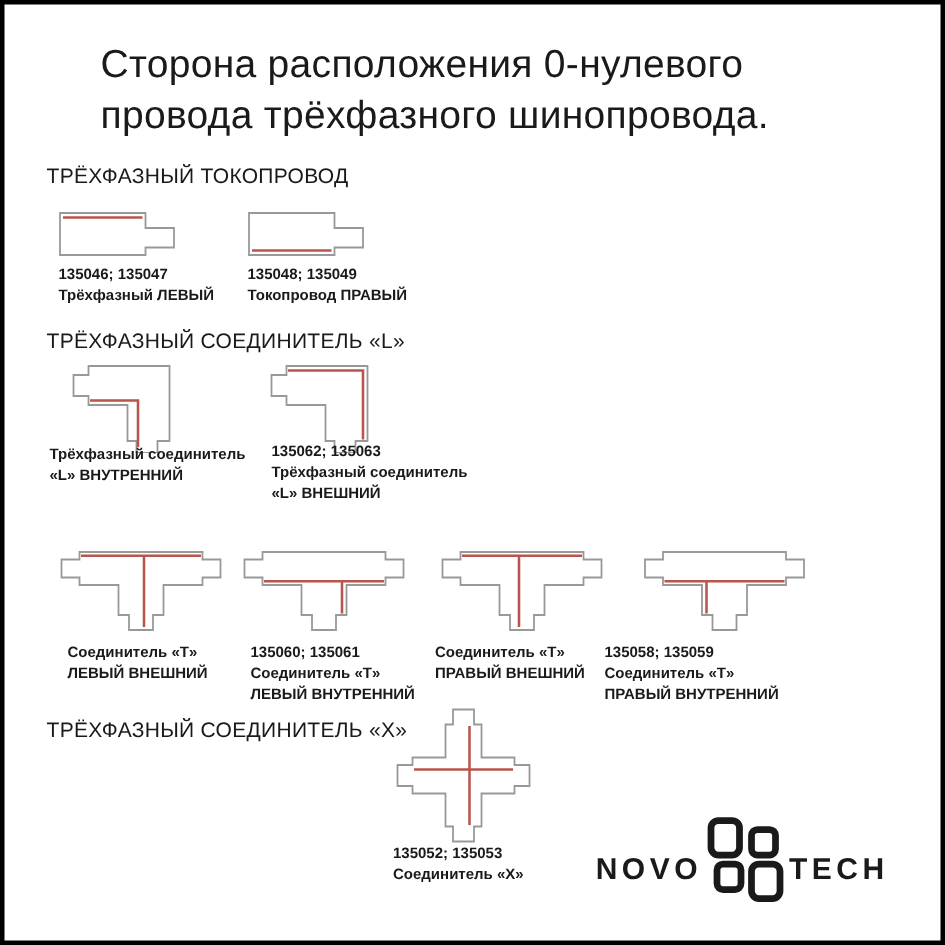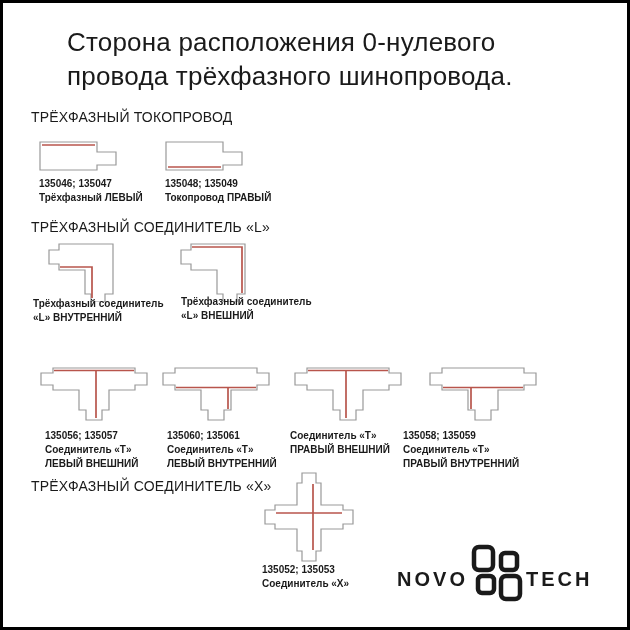--- a/index.html
+++ b/index.html
@@ -76,34 +76,34 @@
 «L» ВНУТРЕННИЙ</div>
     </div>
   </div>
 
   <div>
     <svg class="diag" style="left:176px; top:237px" width="72" height="62" viewBox="0 0 72 62">
       <path class="outline" d="M12,4 H66 V54 H58 V62 H44 V54 H38 V30 H12 V24 H2 V10 H12 Z"></path>
       <polyline class="nwire" points="13,7 63,7 63,53"></polyline>
     </svg>
     <div class="item-text" style="left:178px; top:292px">
+      <div>135062; 135063</div>
       <div class="item-name">Трёхфазный соединитель
 «L» ВНЕШНИЙ</div>
     </div>
   </div>
 
 
   <div>
     <svg class="diag" style="left:36px; top:361px" width="110" height="58" viewBox="0 0 110 58">
       <path class="outline" d="M14,4 H96 V9 H108 V21 H96 V26 H70 V46 H63 V56 H47 V46 H40 V26 H14 V21 H2 V9 H14 Z"></path>
       <line class="nwire" x1="15" y1="6.5" x2="95" y2="6.5"></line>
       <line class="nwire" x1="57" y1="7" x2="57" y2="54"></line>
     </svg>
     <div class="item-text" style="left:42px; top:426px">
-      <div>135056; 135057</div>
       <div class="item-name">Соединитель «Т»
 ЛЕВЫЙ ВНЕШНИЙ</div>
     </div>
   </div>
 
   <div>
     <svg class="diag" style="left:158px; top:361px" width="110" height="58" viewBox="0 0 110 58">
       <path class="outline" d="M14,4 H96 V9 H108 V21 H96 V26 H70 V46 H63 V56 H47 V46 H40 V26 H14 V21 H2 V9 H14 Z"></path>
       <line class="nwire" x1="15" y1="23.5" x2="95" y2="23.5"></line>
       <line class="nwire" x1="67" y1="24" x2="67" y2="45"></line>

